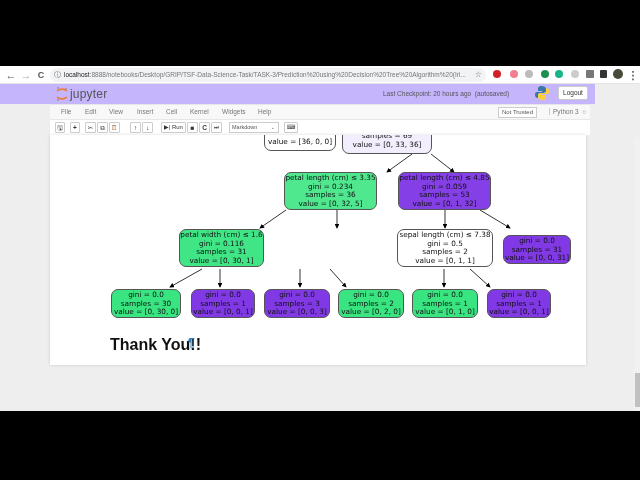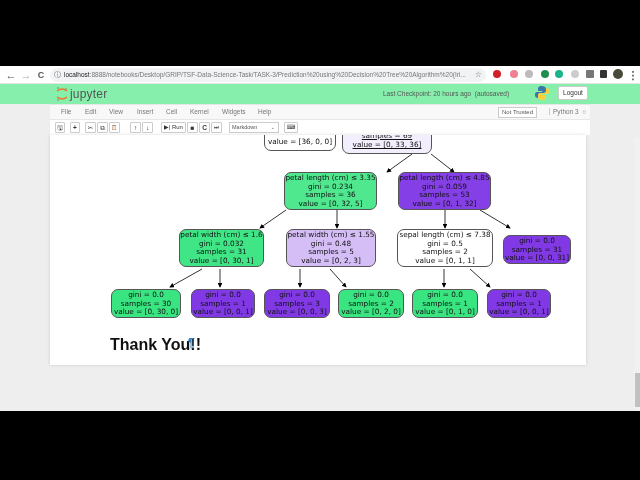--- a/index.html
+++ b/index.html
@@ -7,21 +7,21 @@
   .screen { position: absolute; left: 0; top: 0; width: 640px; height: 480px; background: #000; }
   .browser-bar { position: absolute; left: 0; top: 66px; width: 640px; height: 18px; background: #fff; border-bottom: 1px solid #e4e4e4; }
   .nav-btn { position: absolute; top: 1px; font-size: 11px; color: #555; width: 14px; text-align: center; line-height: 16px; }
   .url-box { position: absolute; left: 50px; top: 2px; width: 436px; height: 14px; background: #f1f3f4; border-radius: 7px; font-size: 6.5px; color: #333; line-height: 14px; padding-left: 14px; white-space: nowrap; overflow: hidden; }
   .url-box .info { position: absolute; left: 4px; top: 0; font-size: 7px; color: #666; }
   .url-box .host { color: #222; }
   .url-box .path { color: #777; }
   .star { position: absolute; right: 4px; top: 0; font-size: 8px; color: #666; }
   .ext { position: absolute; top: 4px; width: 8px; height: 8px; border-radius: 50%; }
   .page { position: absolute; left: 0; top: 84px; width: 640px; height: 327px; background: #eee; }
-  .jheader { position: absolute; left: 0; top: 0; width: 640px; height: 20px; background: #86efac; }
+  .jheader { position: absolute; left: 0; top: 0; width: 595px; height: 20px; background: #c4b5fd; }
   .logo { position: absolute; left: 56px; top: 2px; width: 12px; height: 16px; }
   .logo-text { position: absolute; left: 70px; top: 3px; font-size: 12px; color: #555; letter-spacing: 0.2px; }
   .nb-title { position: absolute; left: 112px; top: 4px; font-size: 10.5px; color: #222; white-space: nowrap; }
   .ckpt { position: absolute; left: 383px; top: 6px; font-size: 6.5px; color: #555; white-space: nowrap; }
   .py-logo { position: absolute; left: 535px; top: 2px; width: 14px; height: 14px; }
   .logout { position: absolute; left: 558px; top: 2px; width: 30px; height: 14px; border: 1px solid #ccc; background: #fff; font-size: 6.5px; color: #333; text-align: center; line-height: 12px; border-radius: 2px; }
   .menubar { position: absolute; left: 50px; top: 20px; width: 540px; height: 16px; background: #f8f8f8; border-top: 1px solid #e7e7e7; border-bottom: 1px solid #e7e7e7; }
   .menu-item { position: absolute; top: 3px; font-size: 6.5px; color: #777; }
   .not-trusted { position: absolute; left: 448px; top: 2px; height: 11px; border: 1px solid #ccc; background: #fff; font-size: 6px; color: #555; padding: 0 3px; line-height: 9px; }
   .kernel { position: absolute; left: 499px; top: 3px; font-size: 6.5px; color: #777; border-left: 1px solid #ccc; padding-left: 3px; }
@@ -135,49 +135,43 @@
             <line x1="250" y1="134" x2="250" y2="152"></line>
             <line x1="280" y1="134" x2="296" y2="152"></line>
             <line x1="394" y1="134" x2="394" y2="152"></line>
             <line x1="420" y1="134" x2="440" y2="152"></line>
           </g>
         </svg>
 
         <div class="node" style="left:214px; top:-8px; width:72px; height:24px; padding-top:10px;">
           <div>value = [36, 0, 0]</div>
         </div>
-        <div class="node" style="left:292px; top:-8px; width:90px; height:27px; background:#f2eefd; padding-top:4px;text-decoration:underline;">
+        <div class="node" style="left:292px; top:-8px; width:90px; height:27px; background:#f2eefd; padding-top:4px;">
           <div>samples = 69</div>
           <div>value = [0, 33, 36]</div>
         </div>
 
         <div class="node" style="left:234px; top:37px; width:93px; height:38px; background:#4fe88f;">
           <div>petal length (cm) ≤ 3.35</div>
           <div>gini = 0.234</div>
           <div>samples = 36</div>
           <div>value = [0, 32, 5]</div>
         </div>
         <div class="node" style="left:348px; top:37px; width:93px; height:38px; background:#853fe6;">
           <div>petal length (cm) ≤ 4.85</div>
           <div>gini = 0.059</div>
           <div>samples = 53</div>
           <div>value = [0, 1, 32]</div>
         </div>
 
         <div class="node" style="left:129px; top:94px; width:85px; height:38px; background:#40e686;">
           <div>petal width (cm) ≤ 1.6</div>
-          <div>gini = 0.032</div>
+          <div>gini = 0.116</div>
           <div>samples = 31</div>
           <div>value = [0, 30, 1]</div>
-        </div>
-        <div class="node" style="left:236px; top:94px; width:90px; height:38px; background:#d5bdf6;">
-          <div>petal width (cm) ≤ 1.55</div>
-          <div>gini = 0.48</div>
-          <div>samples = 5</div>
-          <div>value = [0, 2, 3]</div>
         </div>
         <div class="node" style="left:347px; top:94px; width:96px; height:38px; background:#ffffff;">
           <div>sepal length (cm) ≤ 7.38</div>
           <div>gini = 0.5</div>
           <div>samples = 2</div>
           <div>value = [0, 1, 1]</div>
         </div>
         <div class="node" style="left:453px; top:100px; width:68px; height:29px; background:#8139e5;">
           <div>gini = 0.0</div>
           <div>samples = 31</div>

